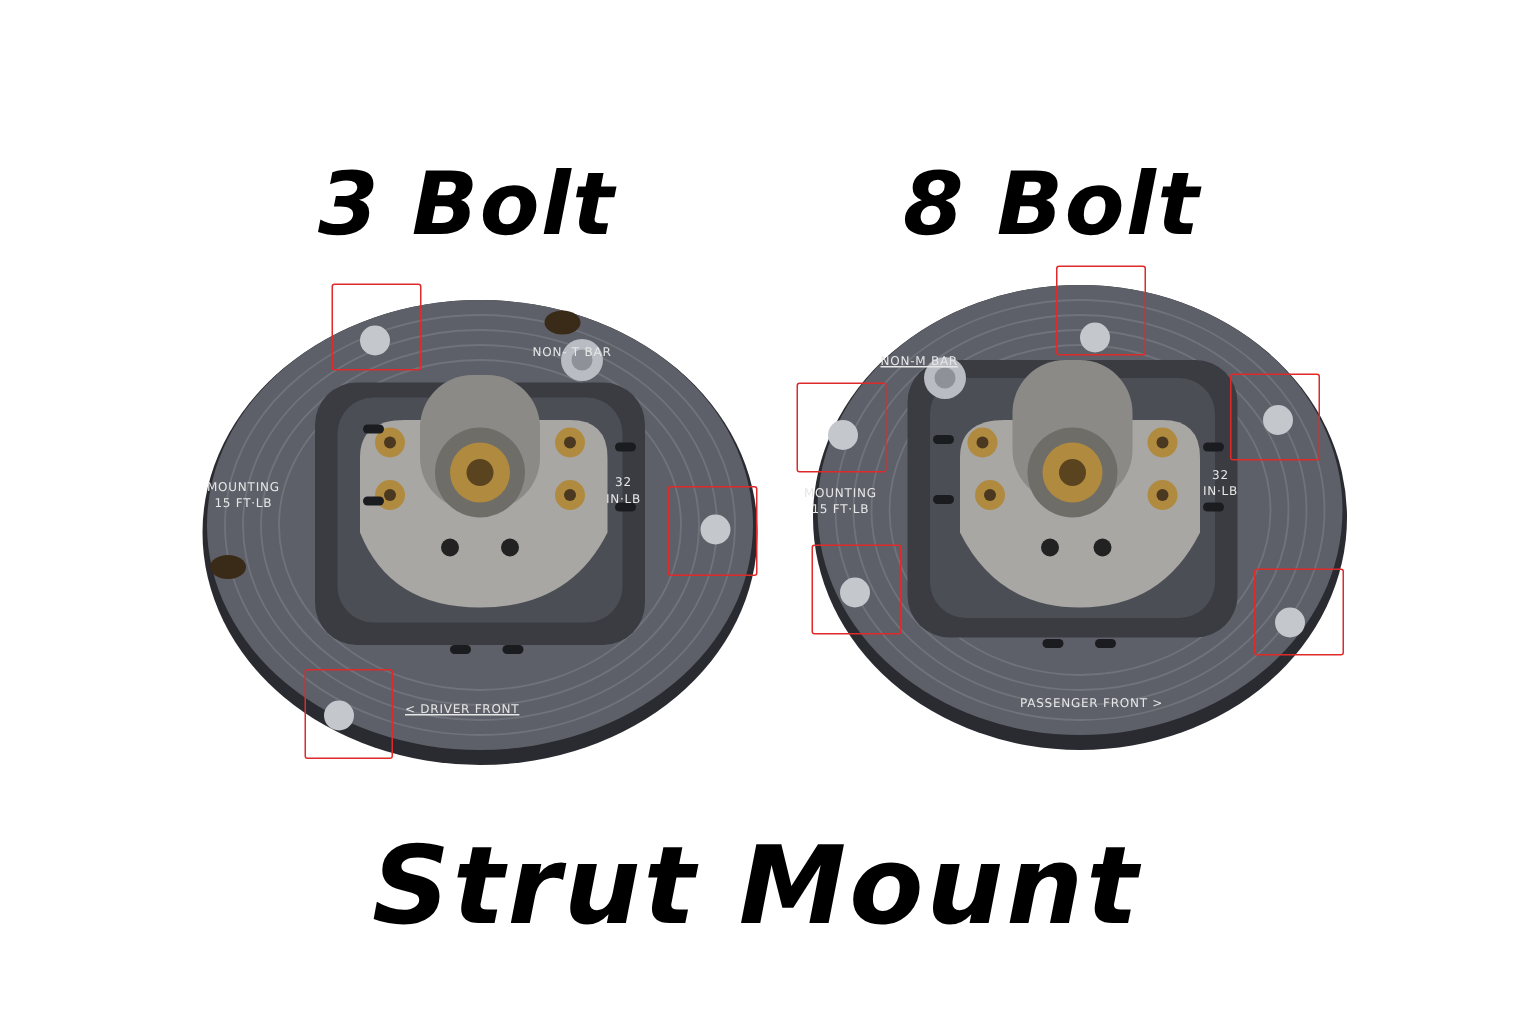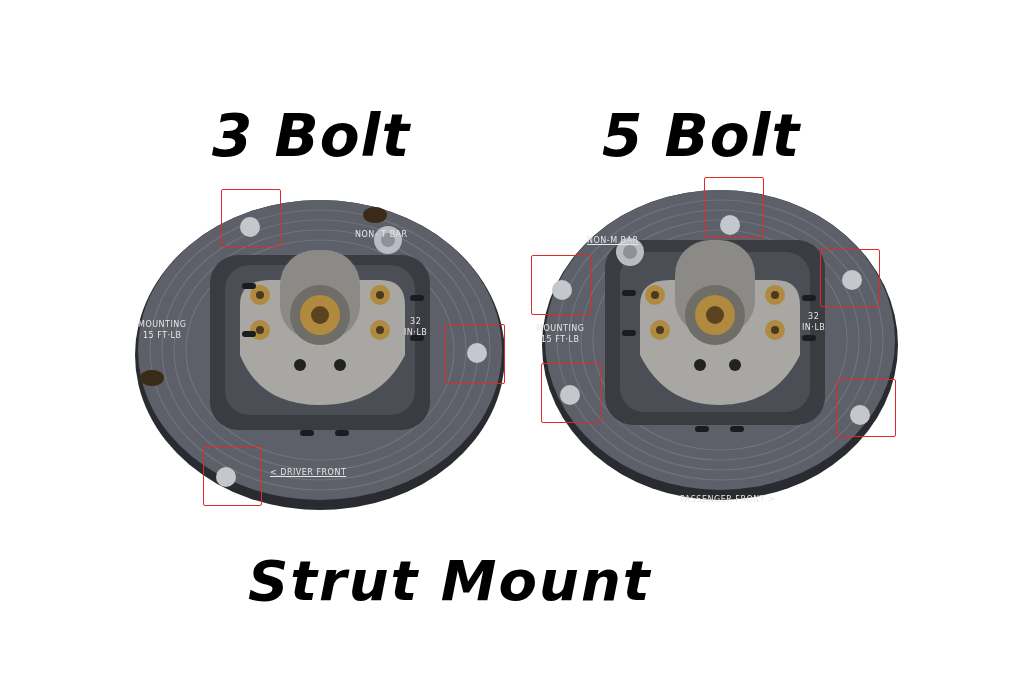--- a/index.html
+++ b/index.html
@@ -6,37 +6,37 @@
   body {
     width: 1024px; height: 683px; background: #ffffff; position: relative; overflow: hidden;
     font-family: "Liberation Sans", sans-serif;
   }
   .heading {
     position: absolute; color: #000; font-weight: bold; font-style: italic;
     font-family: "DejaVu Sans", sans-serif; letter-spacing: 1px; white-space: nowrap;
   }
   .h-3bolt { left: 212px; top: 102px; font-size: 58px; }
   .h-5bolt { left: 602px; top: 102px; font-size: 58px; }
-  .h-main { left: 248px; top: 548px; font-size: 56px; letter-spacing: 2px; }
+  .h-main { left: 248px; top: 548px; font-size: 72px; letter-spacing: 2px; }
 
   .mount { position: absolute; }
   .mount svg { display: block; }
   .label {
     position: absolute; color: #e6e6e6; font-size: 8px; letter-spacing: 0.5px; white-space: nowrap;
     font-family: "DejaVu Sans", sans-serif; text-align: center; line-height: 11px;
   }
   .redbox {
     position: absolute; border: 1.5px solid #e02a2a; border-radius: 2px; box-sizing: border-box;
   }
 </style>
 </head>
 <body>
 
 <div class="heading h-3bolt">3 Bolt</div>
-<div class="heading h-5bolt">5 Bolt</div>
+<div class="heading h-5bolt">8 Bolt</div>
 
 <div class="mount" style="left:130px; top:195px;">
   <svg width="380" height="320" viewBox="0 0 380 320">
     <ellipse cx="190" cy="160" rx="185" ry="155" fill="#2a2b30"></ellipse>
     <ellipse cx="190" cy="155" rx="182" ry="150" fill="#5d6068"></ellipse>
     <g fill="none" stroke="#70737b" stroke-width="1.2">
       <ellipse cx="190" cy="155" rx="170" ry="140"></ellipse>
       <ellipse cx="190" cy="155" rx="158" ry="130"></ellipse>
       <ellipse cx="190" cy="155" rx="146" ry="120"></ellipse>
       <ellipse cx="190" cy="155" rx="134" ry="110"></ellipse>
@@ -147,21 +147,21 @@
   </svg>
   <div class="label" style="left:6px; top:133px;">
     <div>MOUNTING</div>
     <div>15 FT·LB</div>
   </div>
   <div class="label" style="left:272px; top:121px;">
     <div>32</div>
     <div>IN·LB</div>
   </div>
   <div class="label" style="left:57px; top:45px;text-decoration:underline;">NON-M      BAR</div>
-  <div class="label" style="left:150px; top:273px;margin-top:31px;">PASSENGER FRONT  &gt;</div>
+  <div class="label" style="left:150px; top:273px;">PASSENGER FRONT  &gt;</div>
 </div>
 
 <div class="redbox" style="left:704px; top:177px; width:60px; height:60px;"></div>
 <div class="redbox" style="left:820px; top:249px; width:60px; height:58px;"></div>
 <div class="redbox" style="left:531px; top:255px; width:60px; height:60px;"></div>
 <div class="redbox" style="left:541px; top:363px; width:60px; height:60px;"></div>
 <div class="redbox" style="left:836px; top:379px; width:60px; height:58px;"></div>
 
 <div class="heading h-main">Strut Mount</div>
 

